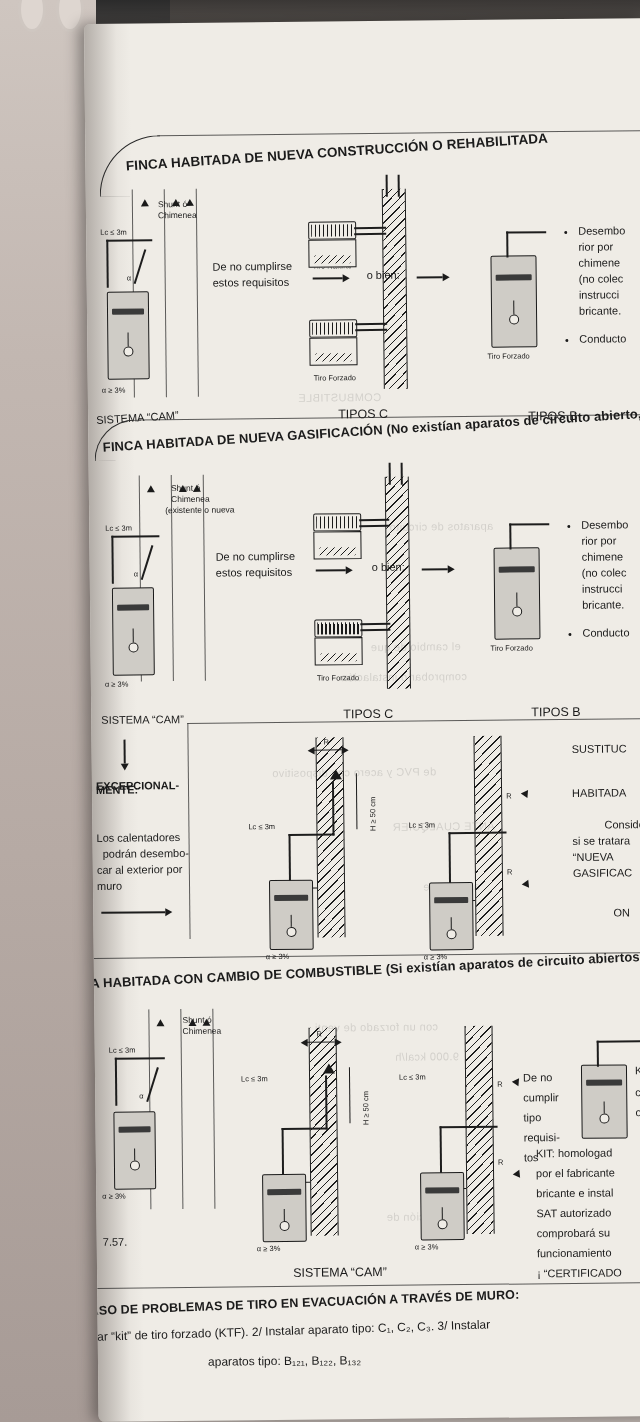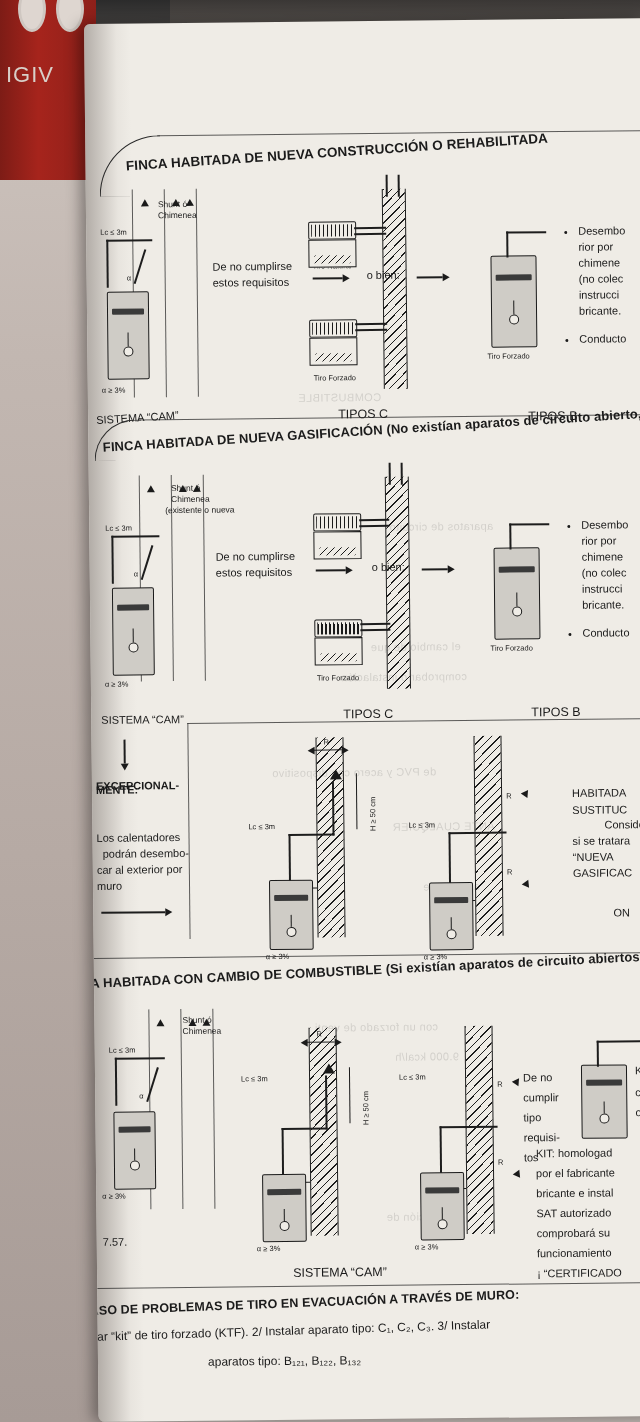--- a/index.html
+++ b/index.html
@@ -97,23 +97,20 @@
   .dimv{position:absolute;width:1px;background:#1a1a1a;}
   .vent{position:absolute;border:1.3px solid #1a1a1a;background:#efece6;border-radius:2px;}
   .vent .lines{position:absolute;inset:2px;background:repeating-linear-gradient(90deg,#1a1a1a 0 1.2px,rgba(0,0,0,0) 1.2px 4px);}
   .rot{transform-origin:left top;}
 </style>
 </head>
 <body>
 
 <div class="photo">
   <div class="bg-left"></div>
-  <div class="bg-redbook">
-    <div class="rb-text">IGIV</div>
-  </div>
   <div class="bg-topdark"></div>
   <div class="bg-topbar"></div>
   <div class="bg-rings">
     <div class="ring" style="left:6px;top:-14px"></div>
     <div class="ring" style="left:44px;top:-14px"></div>
   </div>
 </div>
 
 <div class="page">
 <div class="page-inner">
@@ -342,21 +339,21 @@
   <div class="dim" style="left:358px;top:880px;width:24px;"></div>
   <div class="t xs" style="left:356px;top:886px;">10 cm</div>
 
   <div class="heater" style="left:336px;top:862px;width:42px;height:66px;">
     <div class="band" style="top:14px;"></div>
     <div class="stem" style="top:34px;height:12px;"></div>
     <div class="knob" style="top:46px;"></div>
   </div>
   <div class="t xs" style="left:330px;top:932px;">α ≥ 3%</div>
 
-  <div class="t md" style="left:480px;top:785px;">SUSTITUC</div>
+  <div class="t md" style="left:480px;top:724px;">SUSTITUC</div>
   <div class="t md" style="left:480px;top:768px;">HABITADA</div>
   <div class="t md" style="left:480px;top:800px;margin-left:32px;">Considerar</div>
   <div class="t md" style="left:480px;top:816px;">si se tratara</div>
   <div class="t md" style="left:480px;top:832px;">“NUEVA</div>
   <div class="t md" style="left:480px;top:848px;">GASIFICAC</div>
   <div class="t md" style="left:520px;top:888px;">ON</div>
 
   <div class="hr" style="left:0px;top:934px;width:562px;"></div>
   <div class="band-title rot" style="left:-4px;top:952px;transform:rotate(-2.2deg);font-size:13px;">A HABITADA CON CAMBIO DE COMBUSTIBLE (Si existían aparatos de circuito abiertos,</div>
 

